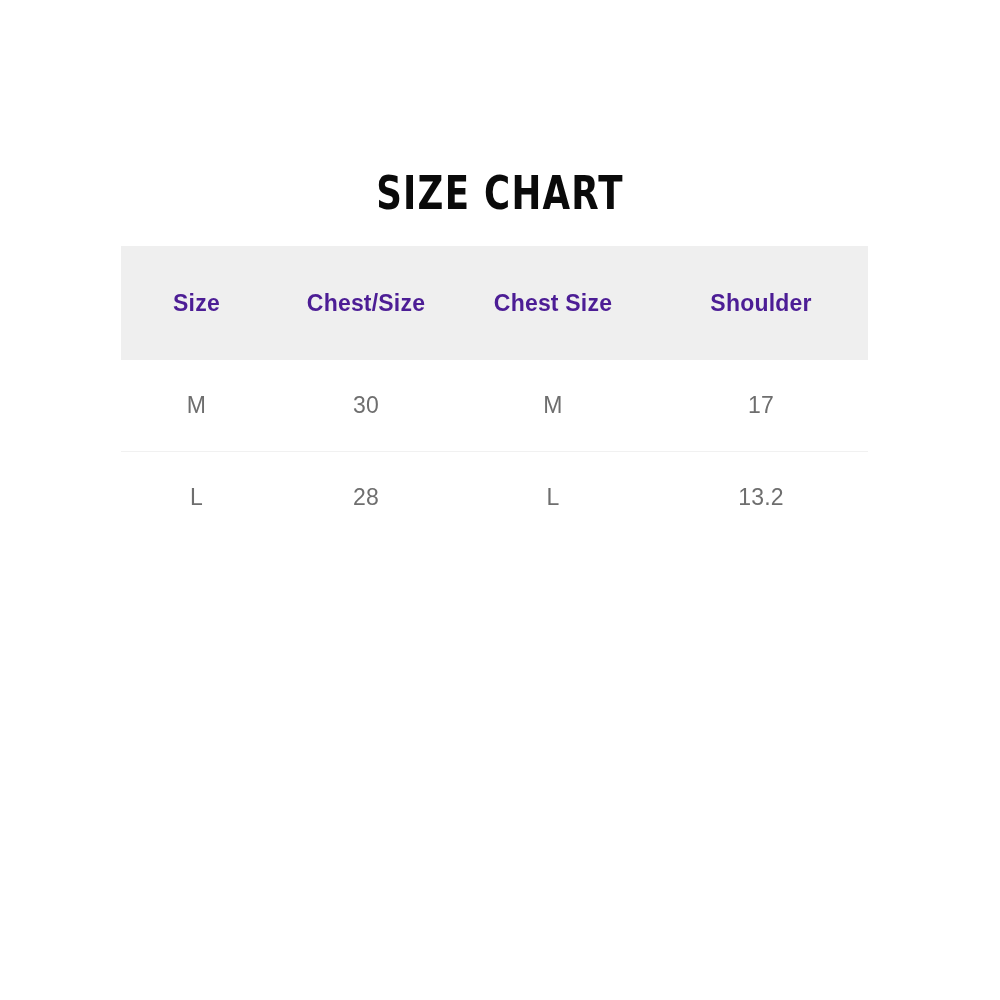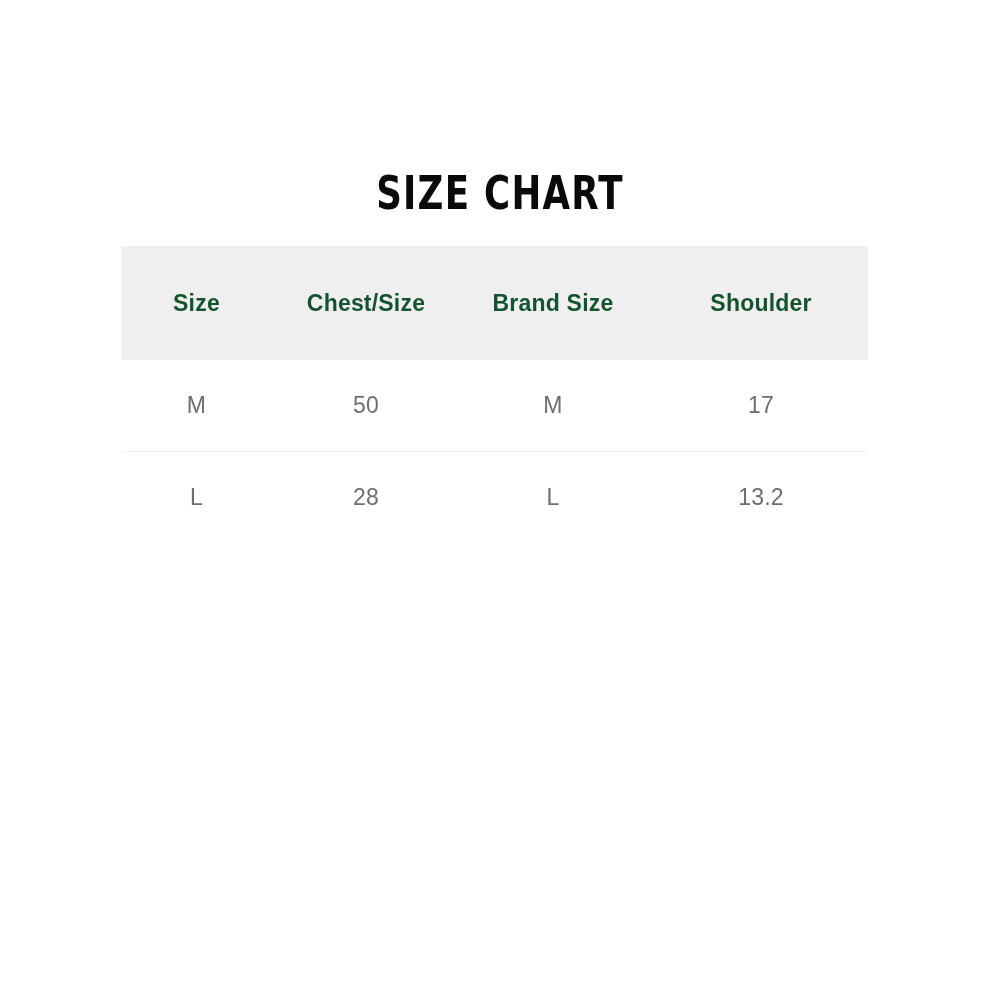--- a/index.html
+++ b/index.html
@@ -54,21 +54,21 @@
     background: #efefef;
   }
 
   .size-table th {
     height: 114px;
     padding: 0;
     text-align: center;
     vertical-align: middle;
     font-size: 23px;
     font-weight: 600;
-    color: #14532d;
+    color: #4c1d95;
     letter-spacing: 0.2px;
     white-space: nowrap;
   }
 
   .size-table tbody td {
     height: 91px;
     padding: 0;
     text-align: center;
     vertical-align: middle;
     font-size: 23px;
@@ -100,28 +100,28 @@
     <colgroup>
       <col class="col-size">
       <col class="col-chest">
       <col class="col-brand">
       <col class="col-shoulder">
     </colgroup>
     <thead>
       <tr>
         <th>Size</th>
         <th>Chest/Size</th>
-        <th>Brand Size</th>
+        <th>Chest Size</th>
         <th>Shoulder</th>
       </tr>
     </thead>
     <tbody>
       <tr>
         <td>M</td>
-        <td>50</td>
+        <td>30</td>
         <td>M</td>
         <td>17</td>
       </tr>
       <tr>
         <td>L</td>
         <td>28</td>
         <td>L</td>
         <td>13.2</td>
       </tr>
     </tbody>

